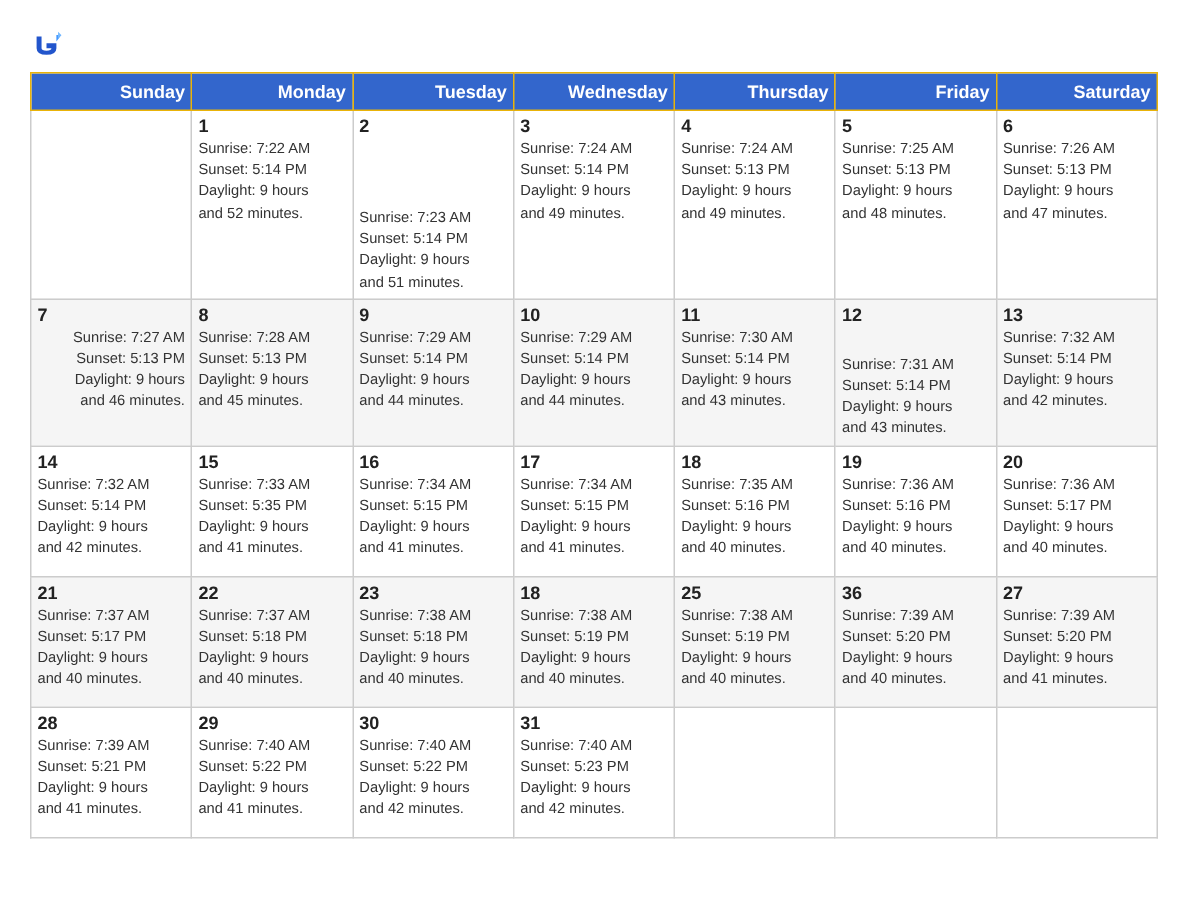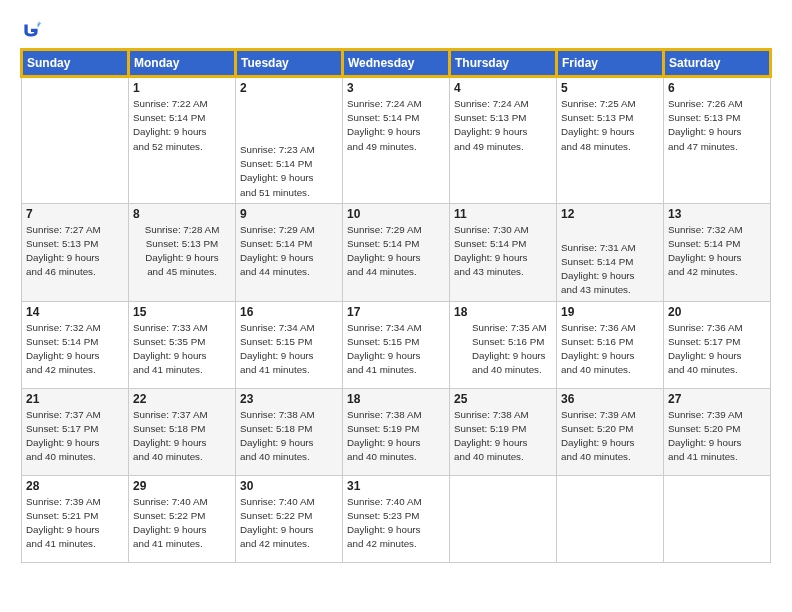--- a/index.html
+++ b/index.html
@@ -56,24 +56,24 @@
     }
     .calendar {
       width: 100%;
       border-collapse: collapse;
       font-size: 10.5px;
     }
     .calendar thead tr th {
       background: #3366cc;
       color: #fff;
       padding: 5px 4px;
-      text-align: left;
+      text-align: right;
       font-size: 12px;
       font-weight: bold;
-      border: 3px solid #eab308;
+      border: 1px solid #eab308;
     }
     .calendar tbody tr td {
       border: 1px solid #ccc;
       vertical-align: top;
       padding: 3px 4px;
       width: 107px;
       min-height: 75px;
       height: 87px;
       background: #fff;
     }
@@ -175,28 +175,28 @@
             <span class="day-number">6</span>
             <div class="day-info" style="white-space: pre-line;">Sunrise: 7:26 AM
 Sunset: 5:13 PM
 Daylight: 9 hours
 and 47 minutes.</div>
           </td>
         </tr>
         <tr>
           <td>
             <span class="day-number">7</span>
-            <div class="day-info" style="white-space: pre-line;">Sunrise: 7:27 AM
+            <div class="day-info" style="white-space: pre-line; text-align: right;">Sunrise: 7:27 AM
 Sunset: 5:13 PM
 Daylight: 9 hours
 and 46 minutes.</div>
           </td>
           <td>
             <span class="day-number">8</span>
-            <div class="day-info" style="white-space: pre-line; text-align: center;">Sunrise: 7:28 AM
+            <div class="day-info" style="white-space: pre-line;">Sunrise: 7:28 AM
 Sunset: 5:13 PM
 Daylight: 9 hours
 and 45 minutes.</div>
           </td>
           <td>
             <span class="day-number">9</span>
             <div class="day-info" style="white-space: pre-line;">Sunrise: 7:29 AM
 Sunset: 5:14 PM
 Daylight: 9 hours
 and 44 minutes.</div>
@@ -254,21 +254,21 @@
           </td>
           <td>
             <span class="day-number">17</span>
             <div class="day-info" style="white-space: pre-line;">Sunrise: 7:34 AM
 Sunset: 5:15 PM
 Daylight: 9 hours
 and 41 minutes.</div>
           </td>
           <td>
             <span class="day-number">18</span>
-            <div class="day-info" style="white-space: pre-line; margin-left: 18px;">Sunrise: 7:35 AM
+            <div class="day-info" style="white-space: pre-line;">Sunrise: 7:35 AM
 Sunset: 5:16 PM
 Daylight: 9 hours
 and 40 minutes.</div>
           </td>
           <td>
             <span class="day-number">19</span>
             <div class="day-info" style="white-space: pre-line;">Sunrise: 7:36 AM
 Sunset: 5:16 PM
 Daylight: 9 hours
 and 40 minutes.</div>

